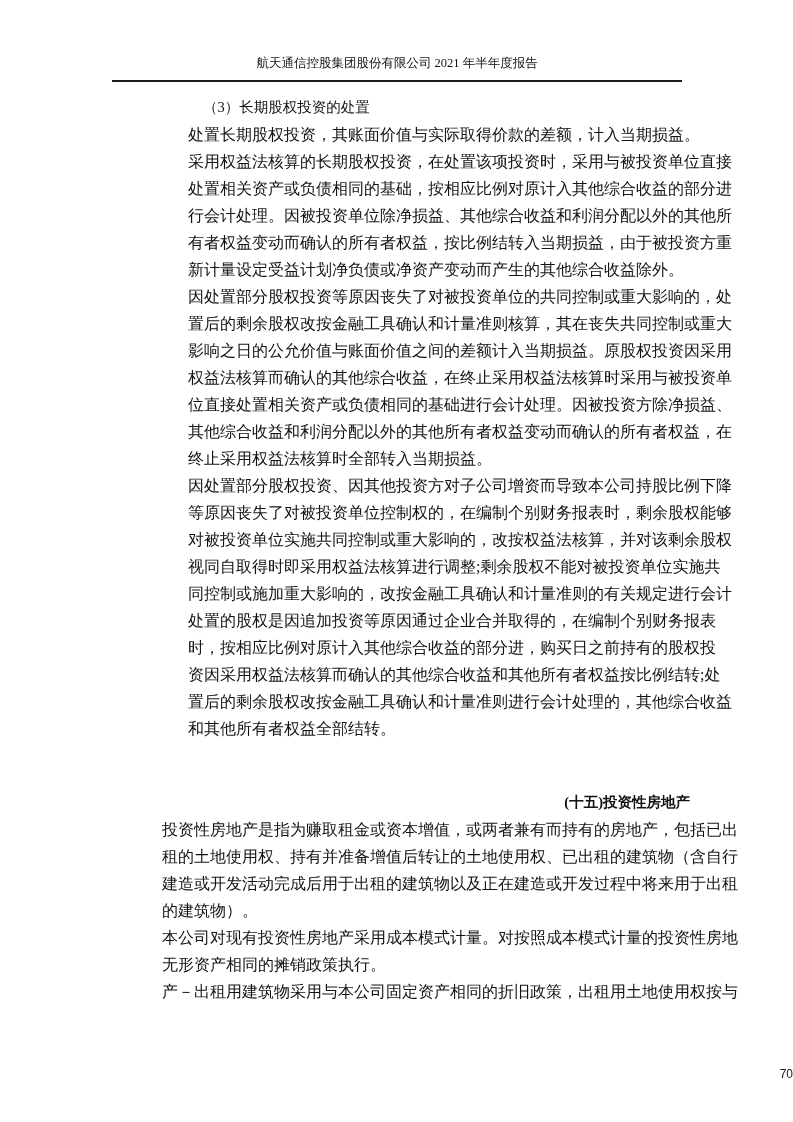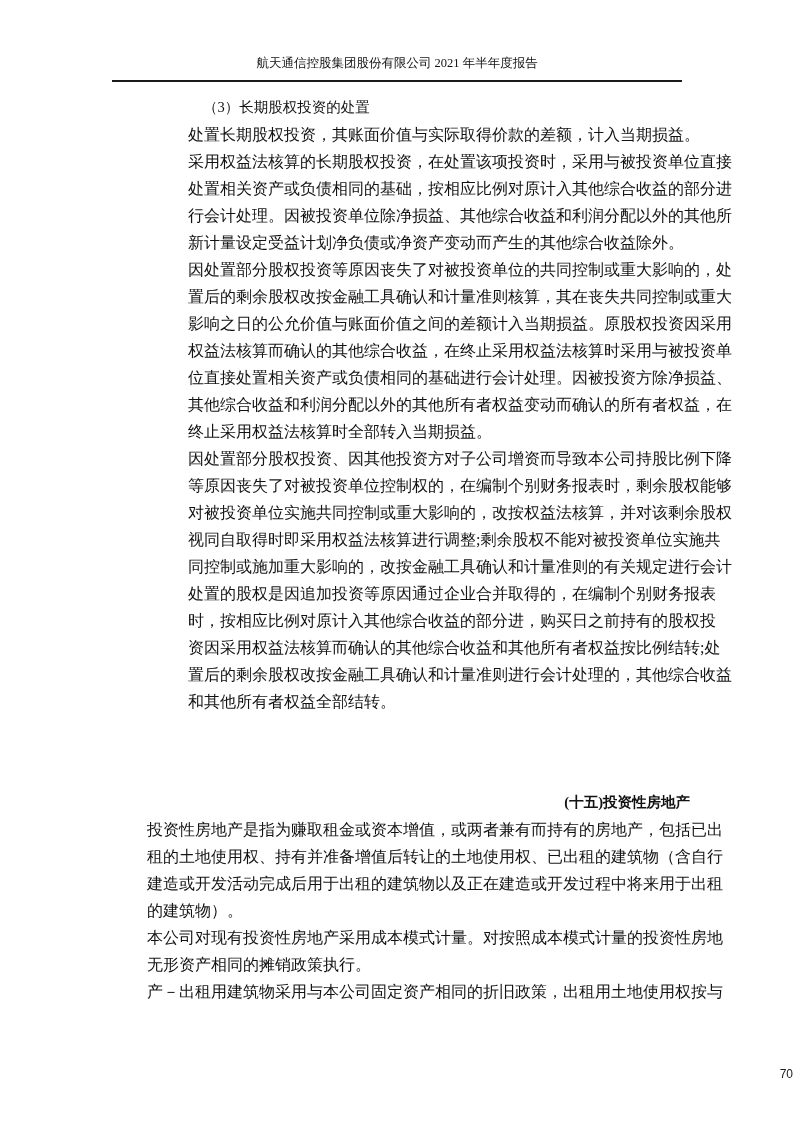--- a/index.html
+++ b/index.html
@@ -39,21 +39,21 @@
   }
   .sec15 {
     position:absolute; top:789px; left:123px; width:567px;
   }
   .sec15-headline {
     font-size:14.5px; line-height:27px; font-weight:bold;
     white-space:nowrap;
     text-align:right;
   }
   .sec15-num { display:inline-block; min-width:43px; }
-  .sec15-body { margin-left:24px; width:510px; }
+  .sec15-body { margin-left:39px; width:510px; }
   .page-number {
     position:absolute; top:1066px; left:0; width:793px;
     text-align:right;
     font-size:12px; line-height:16px;
     font-family:"Liberation Sans","DejaVu Sans",sans-serif;
     color:#1a1a1a;
   }
 </style>
 </head>
 <body>
@@ -65,20 +65,21 @@
   </div>
 
   <div class="sec3">
     <div class="sec3-heading">（3）长期股权投资的处置</div>
 
     <div class="line">处置长期股权投资，其账面价值与实际取得价款的差额，计入当期损益。</div>
 
     <div class="line jl">采用权益法核算的长期股权投资，在处置该项投资时，采用与被投资单位直接</div>
     <div class="line jl">处置相关资产或负债相同的基础，按相应比例对原计入其他综合收益的部分进</div>
     <div class="line jl">行会计处理。因被投资单位除净损益、其他综合收益和利润分配以外的其他所</div>
+    <div class="line jl">有者权益变动而确认的所有者权益，按比例结转入当期损益，由于被投资方重</div>
     <div class="line">新计量设定受益计划净负债或净资产变动而产生的其他综合收益除外。</div>
 
     <div class="line jl">因处置部分股权投资等原因丧失了对被投资单位的共同控制或重大影响的，处</div>
     <div class="line jl">置后的剩余股权改按金融工具确认和计量准则核算，其在丧失共同控制或重大</div>
     <div class="line jl">影响之日的公允价值与账面价值之间的差额计入当期损益。原股权投资因采用</div>
     <div class="line jl">权益法核算而确认的其他综合收益，在终止采用权益法核算时采用与被投资单</div>
     <div class="line jl">位直接处置相关资产或负债相同的基础进行会计处理。因被投资方除净损益、</div>
     <div class="line jl">其他综合收益和利润分配以外的其他所有者权益变动而确认的所有者权益，在</div>
     <div class="line">终止采用权益法核算时全部转入当期损益。</div>
 

